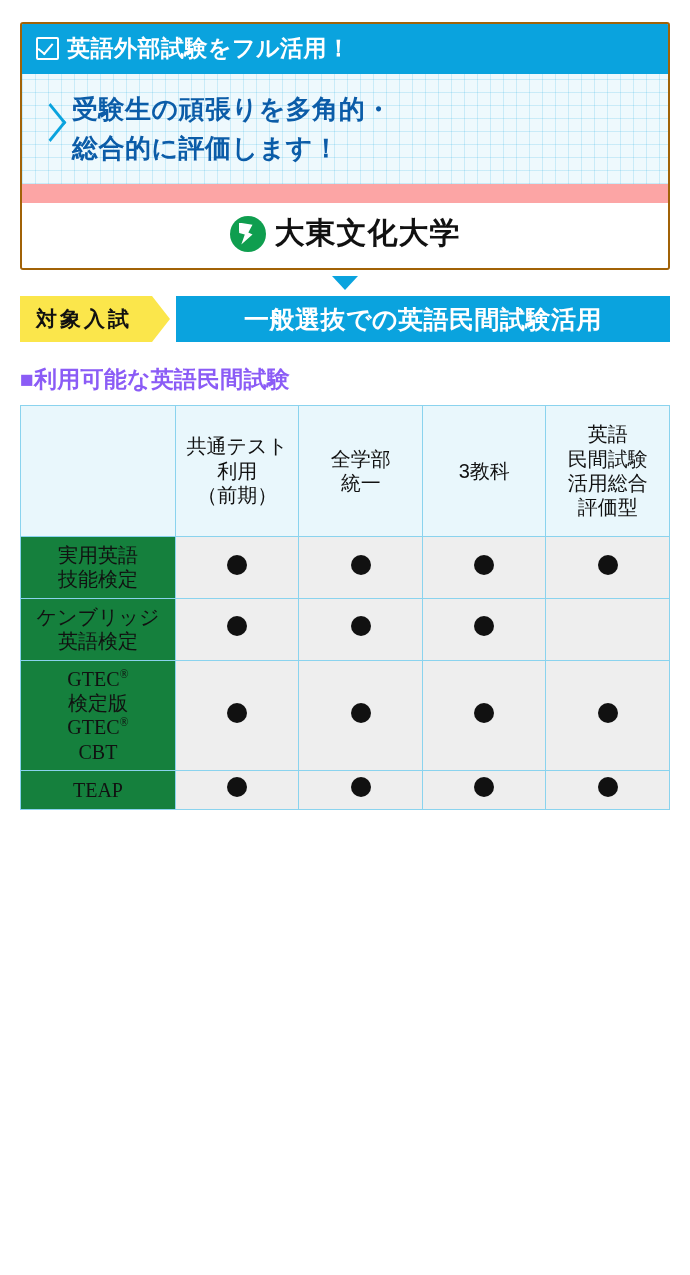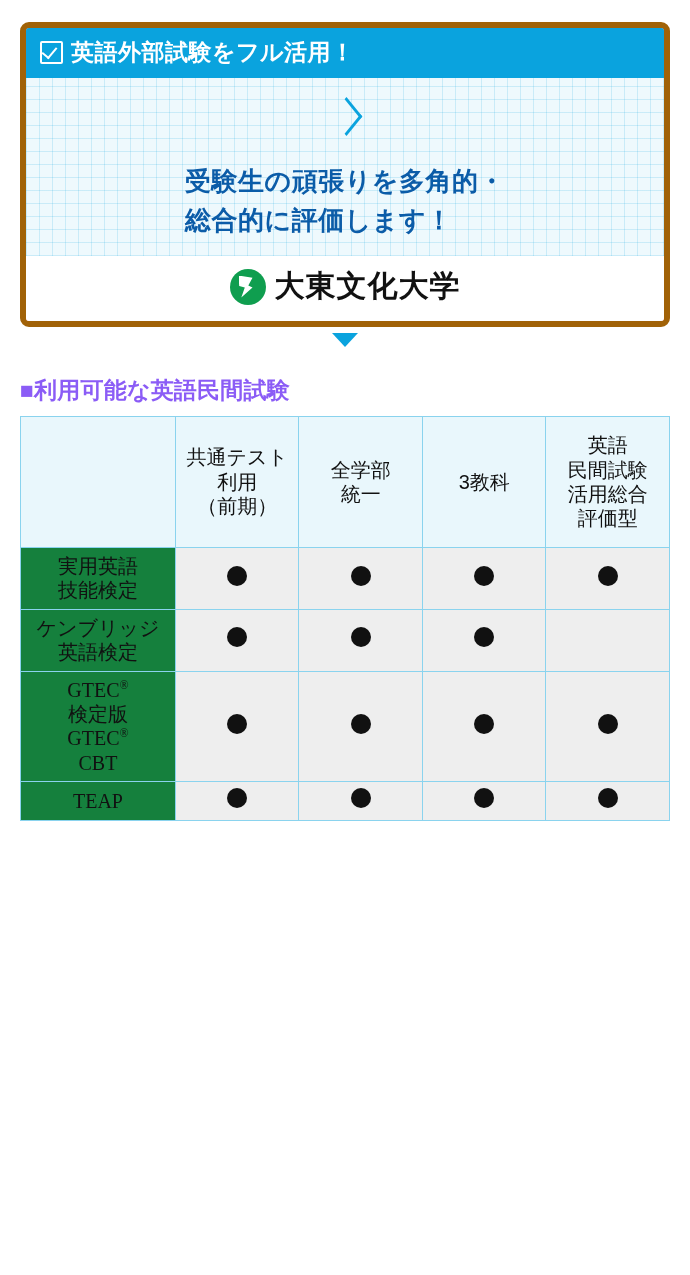--- a/index.html
+++ b/index.html
@@ -18,22 +18,22 @@
   .page {
     width: 690px;
     height: 1275px;
     position: relative;
     box-sizing: border-box;
     padding: 22px 20px 0 20px;
   }
 
   
   .banner {
-    border: 6px solid #a16207;
-    border-radius: 9px;
+    border: 2px solid #a16207;
+    border-radius: 3px;
     background: #fca5a5;
     position: relative;
     overflow: hidden;
   }
   .banner-head {
     background: #0aa3de;
     color: #ffffff;
     font-size: 23px;
     font-weight: bold;
     padding: 9px 14px 10px 14px;
@@ -66,21 +66,20 @@
     background:
       repeating-linear-gradient(0deg, rgba(10,163,222,0.16) 0 1px, rgba(0,0,0,0) 1px 13px),
       repeating-linear-gradient(90deg, rgba(10,163,222,0.16) 0 1px, rgba(0,0,0,0) 1px 13px),
       #eef9fd;
     padding: 16px 14px 16px 14px;
     display: flex;
     align-items: center;
     gap: 10px;
     min-height: 96px;
     box-sizing: border-box;
-    flex-direction: column;
   }
   .chevron-right {
     flex: 0 0 auto;
     width: 26px;
     height: 58px;
     position: relative;
   }
   .chevron-right::before {
     content: "";
     position: absolute;
@@ -99,20 +98,21 @@
     line-height: 1.5;
     letter-spacing: 0.5px;
   }
   .banner-logo-area {
     background: #ffffff;
     padding: 10px 0 14px 0;
     display: flex;
     align-items: center;
     justify-content: center;
     gap: 9px;
+    margin-top: 19px;
   }
   .logo-mark {
     width: 36px;
     height: 36px;
     border-radius: 50%;
     background: #0f9e4f;
     position: relative;
     flex: 0 0 auto;
   }
   .logo-mark::after {
@@ -271,20 +271,24 @@
     <div class="banner-logo-area">
       <span class="logo-mark"></span>
       <span class="logo-text">大東文化大学</span>
     </div>
   </div>
 
   <div class="down-arrow-wrap">
     <span class="down-arrow"></span>
   </div>
 
+  <div class="target-row">
+    <div class="target-tag">対象入試</div>
+    <div class="target-title">一般選抜での英語民間試験活用</div>
+  </div>
 
 
   <div class="sec-heading">■利用可能な英語民間試験</div>
 
   <table class="exam-table">
     <colgroup>
       <col class="col-label">
       <col class="col-head">
       <col class="col-head">
       <col class="col-head">

